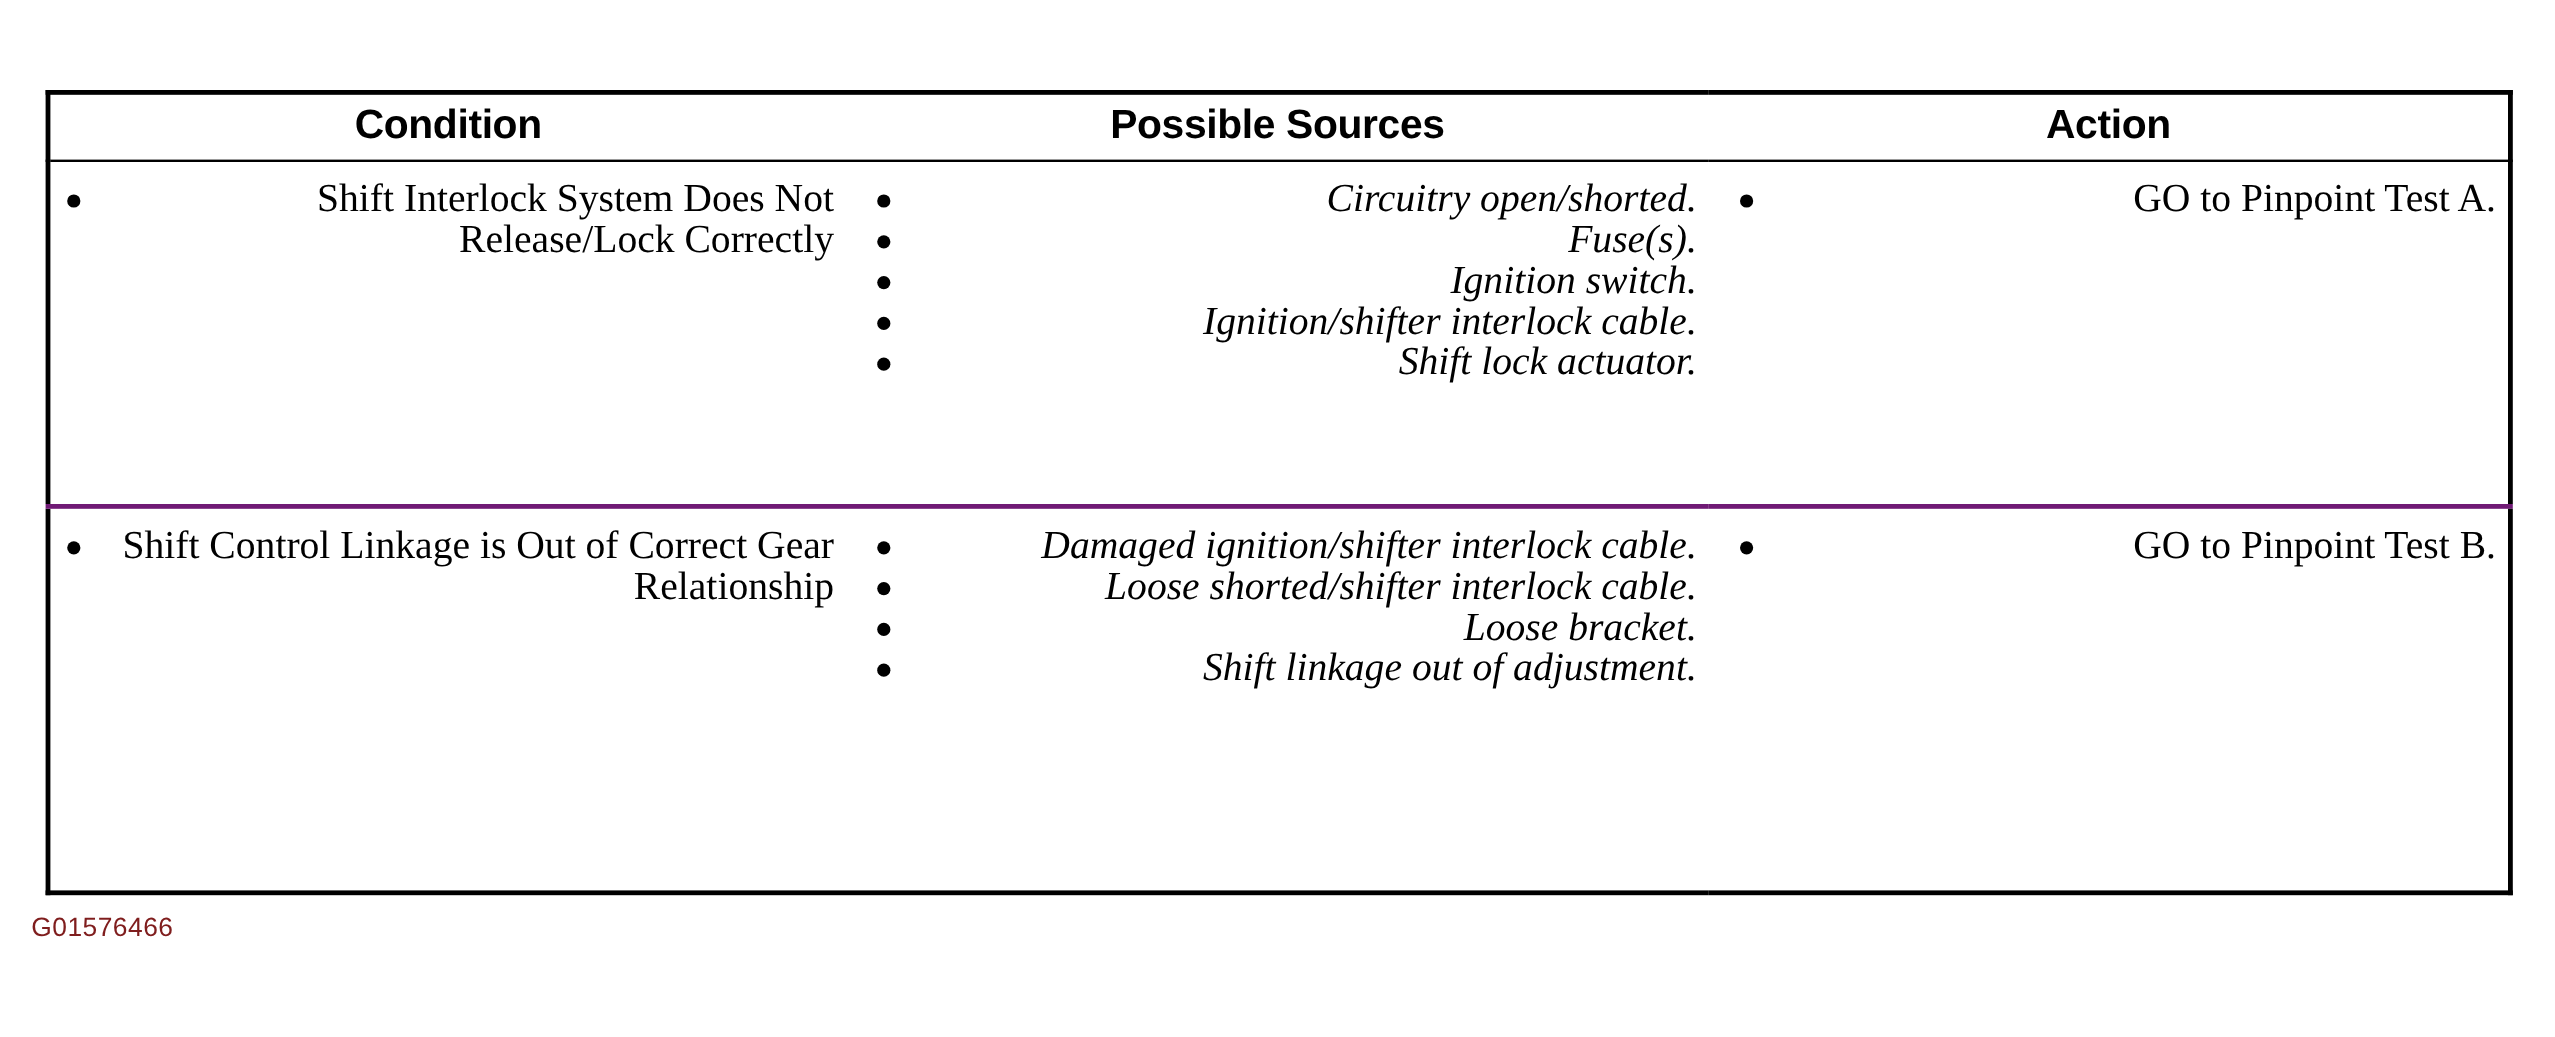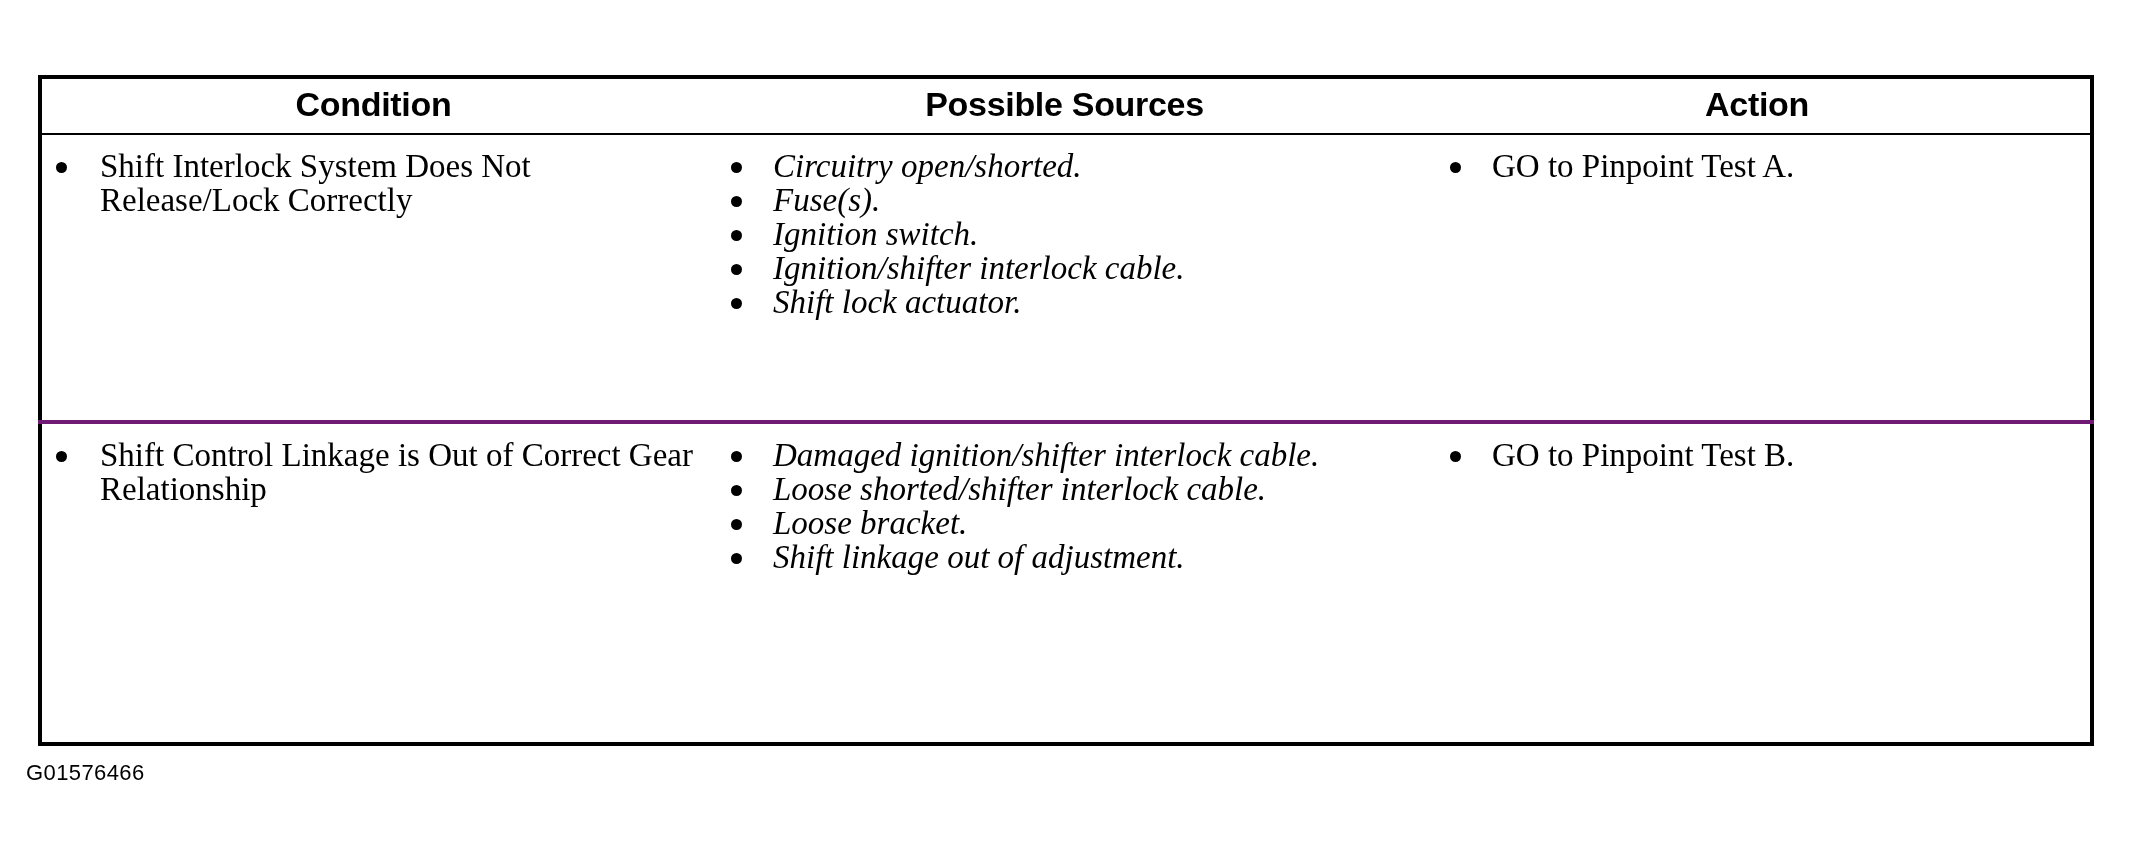--- a/index.html
+++ b/index.html
@@ -37,20 +37,21 @@
   }
   .dtc-table col.c-cond   { width: 665px; }  
   .dtc-table col.c-src    { width: 719px; }  
   .dtc-table col.c-act    { width: 668px; }
 
   .dtc-table td, .dtc-table th {
     border: 0;
     padding: 0;
     vertical-align: top;
     box-sizing: border-box;
+    text-align: right;
   }
 
   
   .sep-left {
     border-left: 2px solid #000;
   }
 
   
   .hdr-row th {
     height: 57px;                 
@@ -112,21 +113,21 @@
   .li-text { display: block; }
 
   
   .fig-code {
     position: absolute;
     left: 26px;
     top: 760px;
     font-family: "Liberation Sans", "DejaVu Sans", sans-serif;
     font-size: 22px;
     letter-spacing: 0.4px;
-    color: #000000;
+    color: #7f1d1d;
   }
 </style>
 </head>
 <body>
 
 <div class="page">
 
   <table class="dtc-table">
     <colgroup>
       <col class="c-cond">

